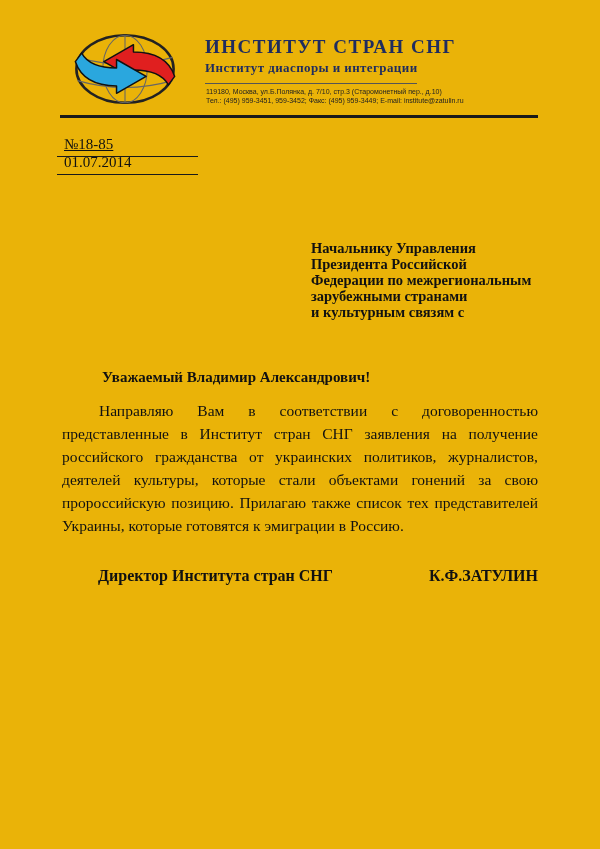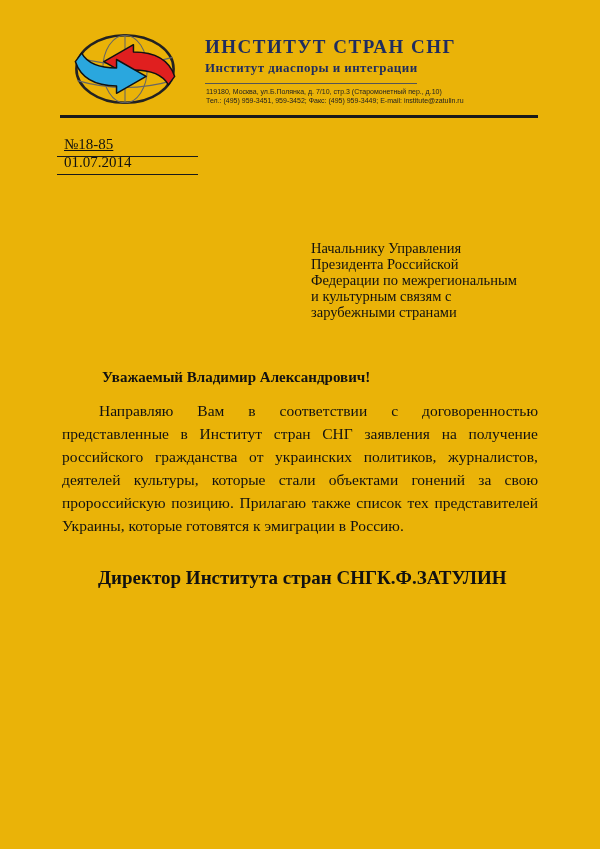--- a/index.html
+++ b/index.html
@@ -82,21 +82,21 @@
   .ref-number { top: 136px; text-decoration: underline; }
   .ref-date   { top: 154px; }
 
   
   .recipient {
     position: absolute;
     left: 311px;
     top: 241px;
     width: 235px;
     font-size: 14.5px;
-    font-weight: normal;
+    font-weight: bold;
     line-height: 15.9px;
   }
 
   
   .salutation {
     position: absolute;
     left: 62px;
     top: 369px;
     width: 476px;
     padding-left: 40px;
@@ -128,22 +128,22 @@
     margin: 0;
   }
 
   
   .signature-row {
     position: absolute;
     left: 62px;
     top: 567px;
     width: 476px;
     display: flex;
-    justify-content: flex-start;
-    font-size: 19px;
+    justify-content: space-between;
+    font-size: 16px;
     font-weight: bold;
   }
   .signature-title { padding-left: 36px; }
 </style>
 </head>
 <body>
 
 <div class="page">
 
   <div class="logo">
@@ -169,22 +169,22 @@
 
   <div class="header-rule"></div>
 
   <div class="ref-box ref-number">№18-85</div>
   <div class="ref-box ref-date">01.07.2014</div>
 
   <div class="recipient">
     <div>Начальнику Управления</div>
     <div>Президента Российской</div>
     <div>Федерации по межрегиональным</div>
+    <div>зарубежными странами</div>
     <div>и культурным связям с</div>
-    <div>зарубежными странами</div>
   </div>
 
   <div class="salutation">Уважаемый Владимир Александрович!</div>
 
   <p class="body-paragraph">Направляю Вам в соответствии с договоренностью представленные в Институт стран СНГ заявления на получение российского гражданства от украинских политиков, журналистов, деятелей культуры, которые стали объектами гонений за свою пророссийскую позицию. Прилагаю также список тех представителей Украины, которые готовятся к эмиграции в Россию.</p>
 
   <div class="signature-row">
     <span class="signature-title">Директор Института стран СНГ</span>
     <span class="signature-name">К.Ф.ЗАТУЛИН</span>
   </div>

